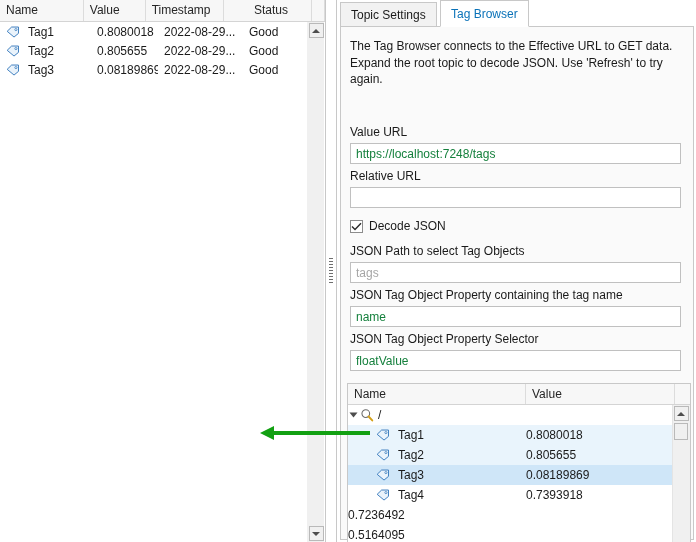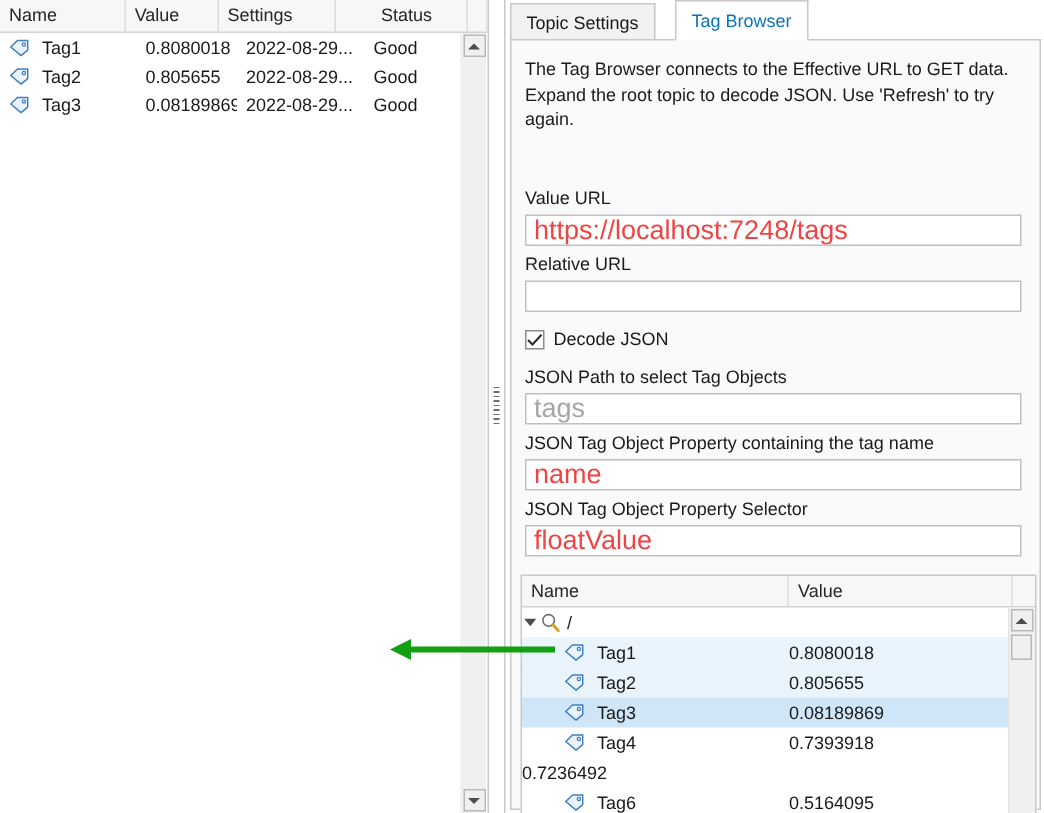--- a/index.html
+++ b/index.html
@@ -104,43 +104,43 @@
     padding: 0 10px;
   }
   .tab.active {
     top: 0; height: 27px;
     background: #ffffff;
     color: #0a72b8;
     z-index: 3;
     border-bottom: 1px solid #ffffff;
   }
   #tab-topic { left: 2px; }
-  #tab-browser { left: 112px; }
+  #tab-browser { left: 102px; }
 
   #tab-content {
     position: absolute; left: 2px; top: 26px; width: 354px; height: 514px;
     box-sizing: border-box;
     border: 1px solid #c8c8c8;
     background: #fafafa;
   }
   #desc {
     position: absolute; left: 9px; top: 11px; width: 330px;
     font-size: 12px; line-height: 16.5px; color: #1a1a1a;
   }
   .field-label {
     position: absolute; left: 9px; font-size: 12px; color: #1a1a1a;
   }
   .field-input {
     position: absolute; left: 9px; width: 331px; height: 21px;
     box-sizing: border-box;
     border: 1px solid #c0c0c0;
     background: #ffffff;
     font-family: "Liberation Sans", sans-serif;
-    font-size: 18px;
-    color: #ef4444;
+    font-size: 12px;
+    color: #15803d;
     padding: 0 5px;
     outline: none;
   }
   .field-input::placeholder { color: #a6a6a6; }
 
   #chk-row { position: absolute; left: 9px; top: 192px; display: flex; align-items: center; }
   #chk-box {
     width: 13px; height: 13px; box-sizing: border-box;
     border: 1px solid #8c8c8c; background: #ffffff;
     display: flex; align-items: center; justify-content: center;
@@ -206,21 +206,21 @@
 </style>
 </head>
 <body>
 
 <div id="root">
 
   <div id="left-panel">
     <div class="tbl-header" id="left-tbl-header">
         <div class="th" style="width: 91px;">Name</div>
         <div class="th" style="width: 67px;">Value</div>
-        <div class="th" style="width: 85px;">Settings</div>
+        <div class="th" style="width: 85px;">Timestamp</div>
         <div class="th" style="width: 69px; margin-left: 24px;">Status</div>
         <div class="th" style="width: 14px;"></div>
       </div>
     <div class="tbl-body" id="left-tbl-body">
         <div class="tbl-row">
           <div class="td" style="width: 91px;">
             <svg class="tag-ico" viewBox="0 0 16 14">
               <path d="M1.2 6.2 L6.4 1.2 L14.4 1.2 L14.4 8.6 L9.2 12.9 Z" fill="#eaf3fb" stroke="#3f7fbf" stroke-width="1.15" stroke-linejoin="round"></path>
               <circle cx="11.4" cy="4.2" r="1.25" fill="#ffffff" stroke="#3f7fbf" stroke-width="1"></circle>
             </svg>
@@ -368,28 +368,20 @@
                   <circle cx="11.4" cy="4.2" r="1.25" fill="#ffffff" stroke="#3f7fbf" stroke-width="1"></circle>
                 </svg>
                 <span>Tag4</span>
               </div>
               <div class="value-cell">0.7393918</div>
             </div>
             <div class="tree-row">
               <div class="value-cell">0.7236492</div>
             </div>
             <div class="tree-row">
-              <div class="name-cell">
-                <span class="indent"></span>
-                <svg class="tag-ico" viewBox="0 0 16 14">
-                  <path d="M1.2 6.2 L6.4 1.2 L14.4 1.2 L14.4 8.6 L9.2 12.9 Z" fill="#eaf3fb" stroke="#3f7fbf" stroke-width="1.15" stroke-linejoin="round"></path>
-                  <circle cx="11.4" cy="4.2" r="1.25" fill="#ffffff" stroke="#3f7fbf" stroke-width="1"></circle>
-                </svg>
-                <span>Tag6</span>
-              </div>
               <div class="value-cell">0.5164095</div>
             </div>
           </div>
         <div id="tree-scrollbar">
           <div class="sb-btn top">
             <div class="box">
               <div class="arrow-up"></div>
             </div>
           </div>
           <div id="tree-thumb"></div>

